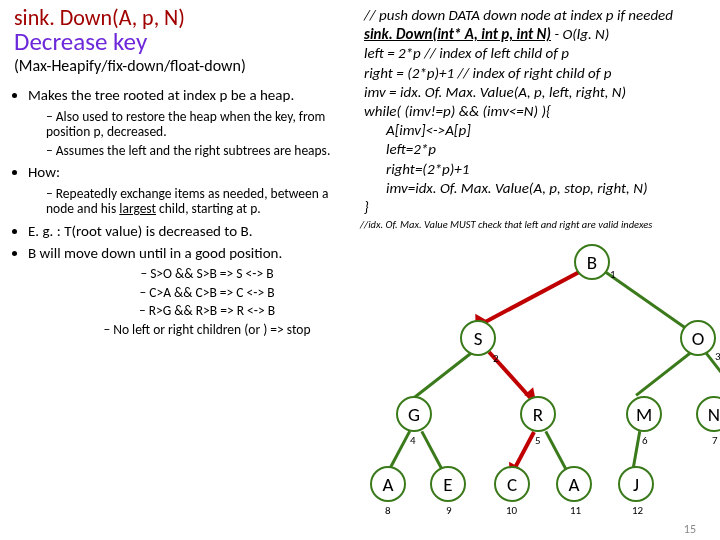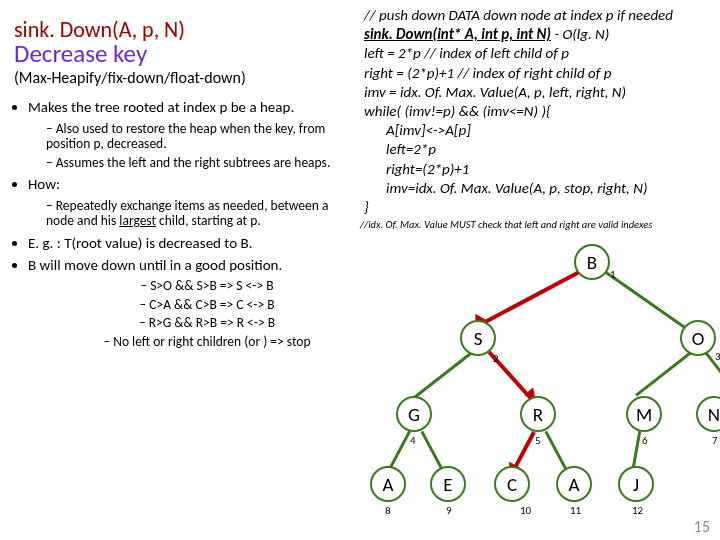--- a/index.html
+++ b/index.html
@@ -1,37 +1,37 @@
 <!DOCTYPE html>
 <html><head>
 <meta charset="utf-8">
 <style>
   * { box-sizing: border-box; margin: 0; padding: 0; }
   body { width: 720px; height: 540px; background: #fff; font-family: "Calibri", "Segoe UI", Arial, sans-serif; position: relative; overflow: hidden; }
   .slide { display: flex; width: 720px; height: 540px; }
-  .left { width: 360px; padding: 6px 10px 6px 14px; margin-top: 12px; }
+  .left { width: 360px; padding: 6px 10px 6px 14px; }
   .right { width: 360px; padding: 6px 6px 6px 0; position: relative; }
   .title-main { color: #a00000; font-size: 22px; font-weight: 400; line-height: 1.05; }
   .title-sub { color: #6d28d9; font-size: 25px; font-weight: 400; line-height: 1.05; }
   .title-sub2 { color: #000; font-size: 16px; line-height: 1.1; margin-top: 2px; }
   ul.top { list-style: disc; margin: 12px 0 0 14px; font-size: 15px; }
   ul.top > li { margin-bottom: 4px; line-height: 1.18; }
   ul.sub { list-style: none; margin: 4px 0 6px 18px; font-size: 13.5px; }
   ul.sub > li { margin-bottom: 3px; line-height: 1.15; }
   ul.sub > li::before { content: "–  "; }
   ul.sub2 { list-style: none; margin: 4px 0 4px 36px; font-size: 13.5px; }
   ul.sub2 > li { margin-bottom: 3px; line-height: 1.15; text-align: center; }
   ul.sub2 > li::before { content: "–   "; }
   .u { text-decoration: underline; }
   .pseudocode { font-family: "Calibri","Segoe UI",Arial,sans-serif; font-size: 15px; font-style: italic; line-height: 1.28; padding-left: 4px; }
   .pseudocode .cmt { }
   .pseudocode .sig { font-weight: 700; }
   .pseudocode .indent { padding-left: 22px; display: block; }
   .footnote { font-size: 10.5px; font-style: italic; line-height: 1.2; margin-top: 2px; }
-  .page-num { position: absolute; bottom: 4px; right: 10px; font-size: 16px; color: #888; }
+  .page-num { position: absolute; bottom: 4px; right: 24px; font-size: 12px; color: #888; }
 
   
   .tree { position: absolute; top: 244px; left: 0; width: 360px; height: 290px; }
   .node { position: absolute; width: 36px; height: 36px; border-radius: 50%; border: 2.5px solid #3a7a1a; background: #fff; display: flex; align-items: center; justify-content: center; font-size: 19px; font-weight: 400; }
   .idx { position: absolute; font-size: 11px; color: #000; }
   .edge { position: absolute; background: #3a7a1a; height: 2.5px; transform-origin: left center; }
   .edge.r { background: #c00000; height: 4px; }
   
   .ah { position:absolute; width:0; height:0; border-left:6px solid transparent; border-right:6px solid transparent; border-top:10px solid #c00000; transform-origin: center; }
 </style>
@@ -152,21 +152,21 @@
       <div class="idx" style="left:25px; top:260px;">8</div>
 
       <div class="node" style="left:70px; top:222px;">
           <span>E</span>
         </div>
       <div class="idx" style="left:86px; top:260px;">9</div>
 
       <div class="node" style="left:134px; top:222px;">
           <span>C</span>
         </div>
-      <div class="idx" style="left:160px; top:260px;">10</div>
+      <div class="idx" style="left:146px; top:260px;">10</div>
 
       <div class="node" style="left:196px; top:222px;">
           <span>A</span>
         </div>
       <div class="idx" style="left:210px; top:260px;">11</div>
 
       <div class="node" style="left:258px; top:222px;">
           <span>J</span>
         </div>
       <div class="idx" style="left:272px; top:260px;">12</div>

